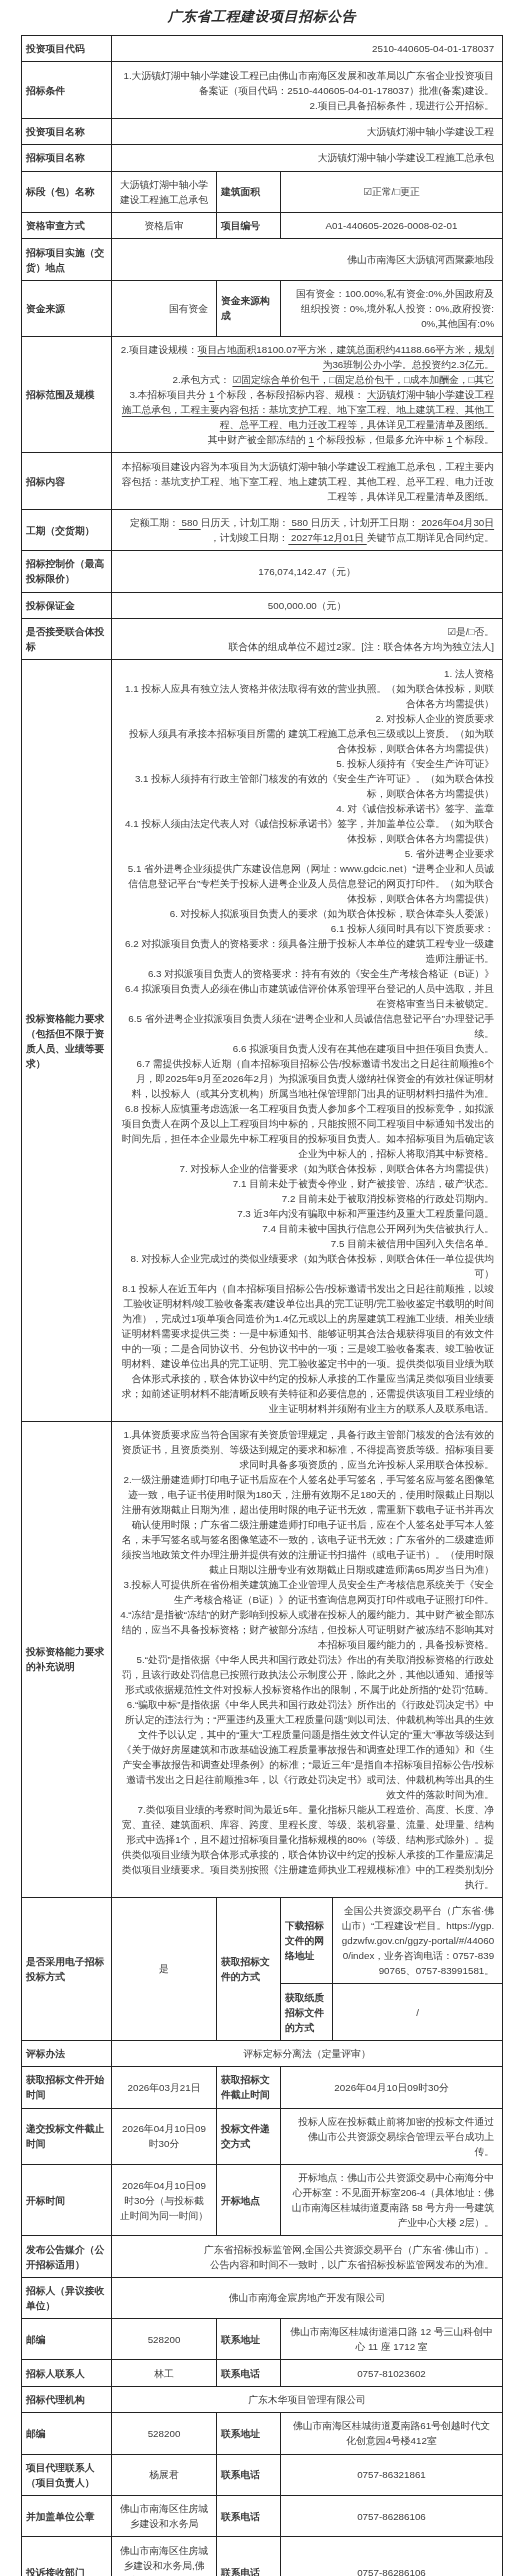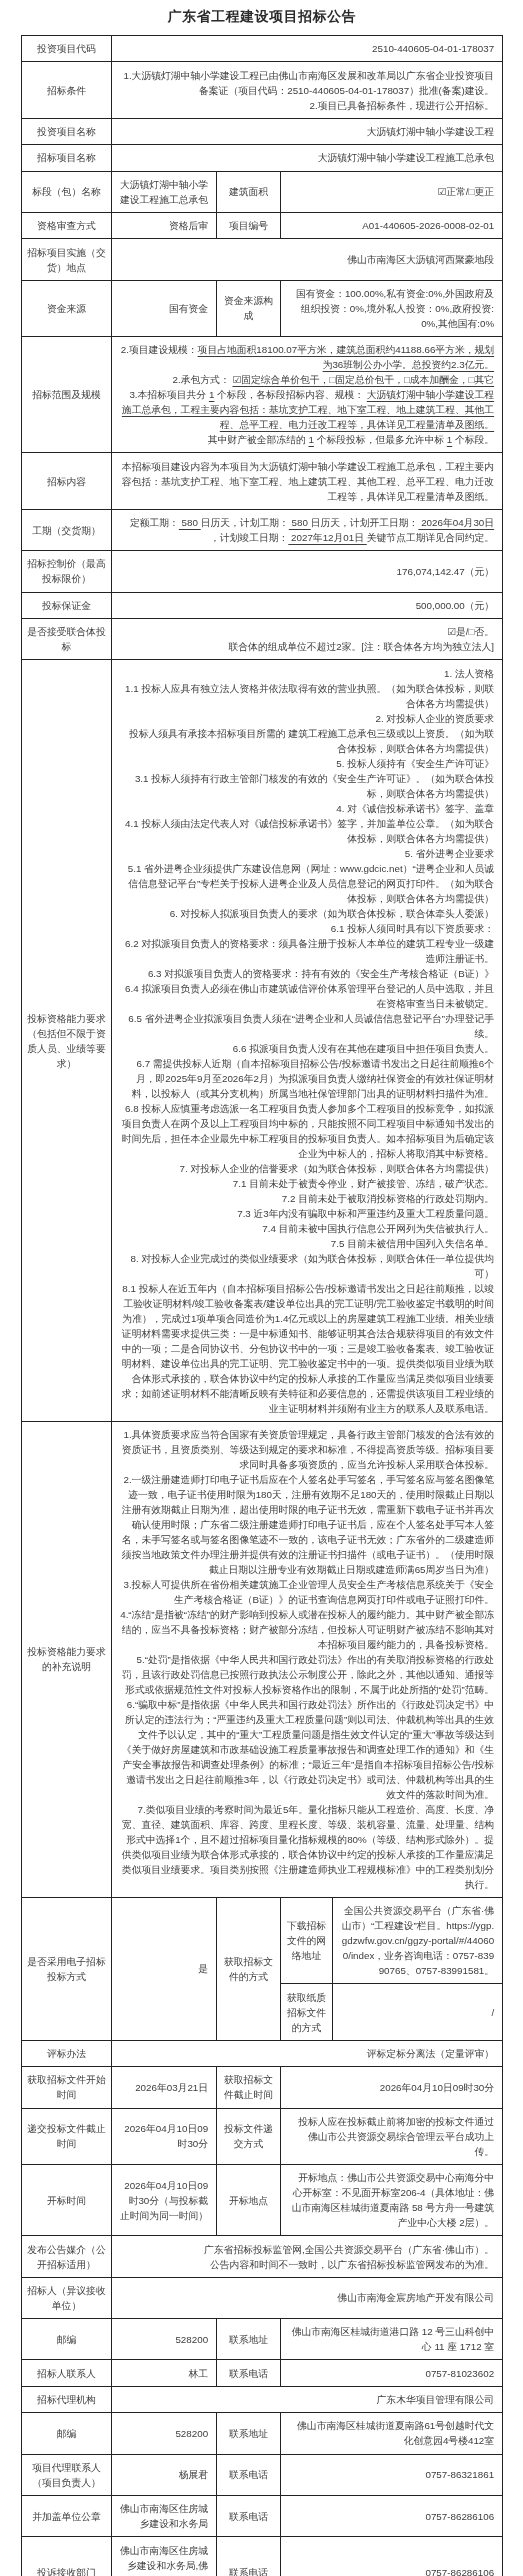--- a/index.html
+++ b/index.html
@@ -1,36 +1,36 @@
 <!DOCTYPE html>
 <html lang="zh" style="font-size:10.5px"><head>
 <meta charset="utf-8">
 <style>
   html,body{margin:0;padding:0;background:#ffffff;}
   body{width:524px;font-family:"Liberation Sans","DejaVu Sans",sans-serif;color:#3c3c3c;}
   .page{width:524px;padding-top:7.9px;padding-bottom:19.6px;}
   h1.title{
     width:481px;margin:0 auto 9.2px auto;text-align:center;
-    font-size:13.8px;font-weight:bold;color:#2b2b2b;letter-spacing:0.7px;
+    font-size:13.8px;font-weight:bold;color:#2b2b2b;letter-spacing:0.7px;font-style:italic;
   }
   table.doc{
     width:481px;margin:0 auto;border-collapse:collapse;table-layout:fixed;
     font-size:9.8px;line-height:15px;color:#3c3c3c;
   }
   table.doc td{
     border:0.7px solid #222222;vertical-align:middle;
     word-break:break-all;overflow-wrap:break-word;
   }
   td.lbl{
-    text-align:center;padding:5.2px 3.9px;color:#3c3c3c;
+    padding:5.2px 3.9px;color:#3c3c3c;font-weight:bold;
   }
   td.val{
     text-align:right;padding:5.2px 7.9px;
   }
-  td.c{}
+  td.c{text-align:center;}
   .ln{margin:0;}
   .u span.u, span.u{text-decoration:underline;text-underline-offset:2.6px;}
   
   col.c1{width:90px;} col.c2{width:105px;} col.c3{width:64px;} col.c4{width:52px;} col.c5{width:170px;}
 </style>
 </head>
 <body>
 
 <div class="page">
 

